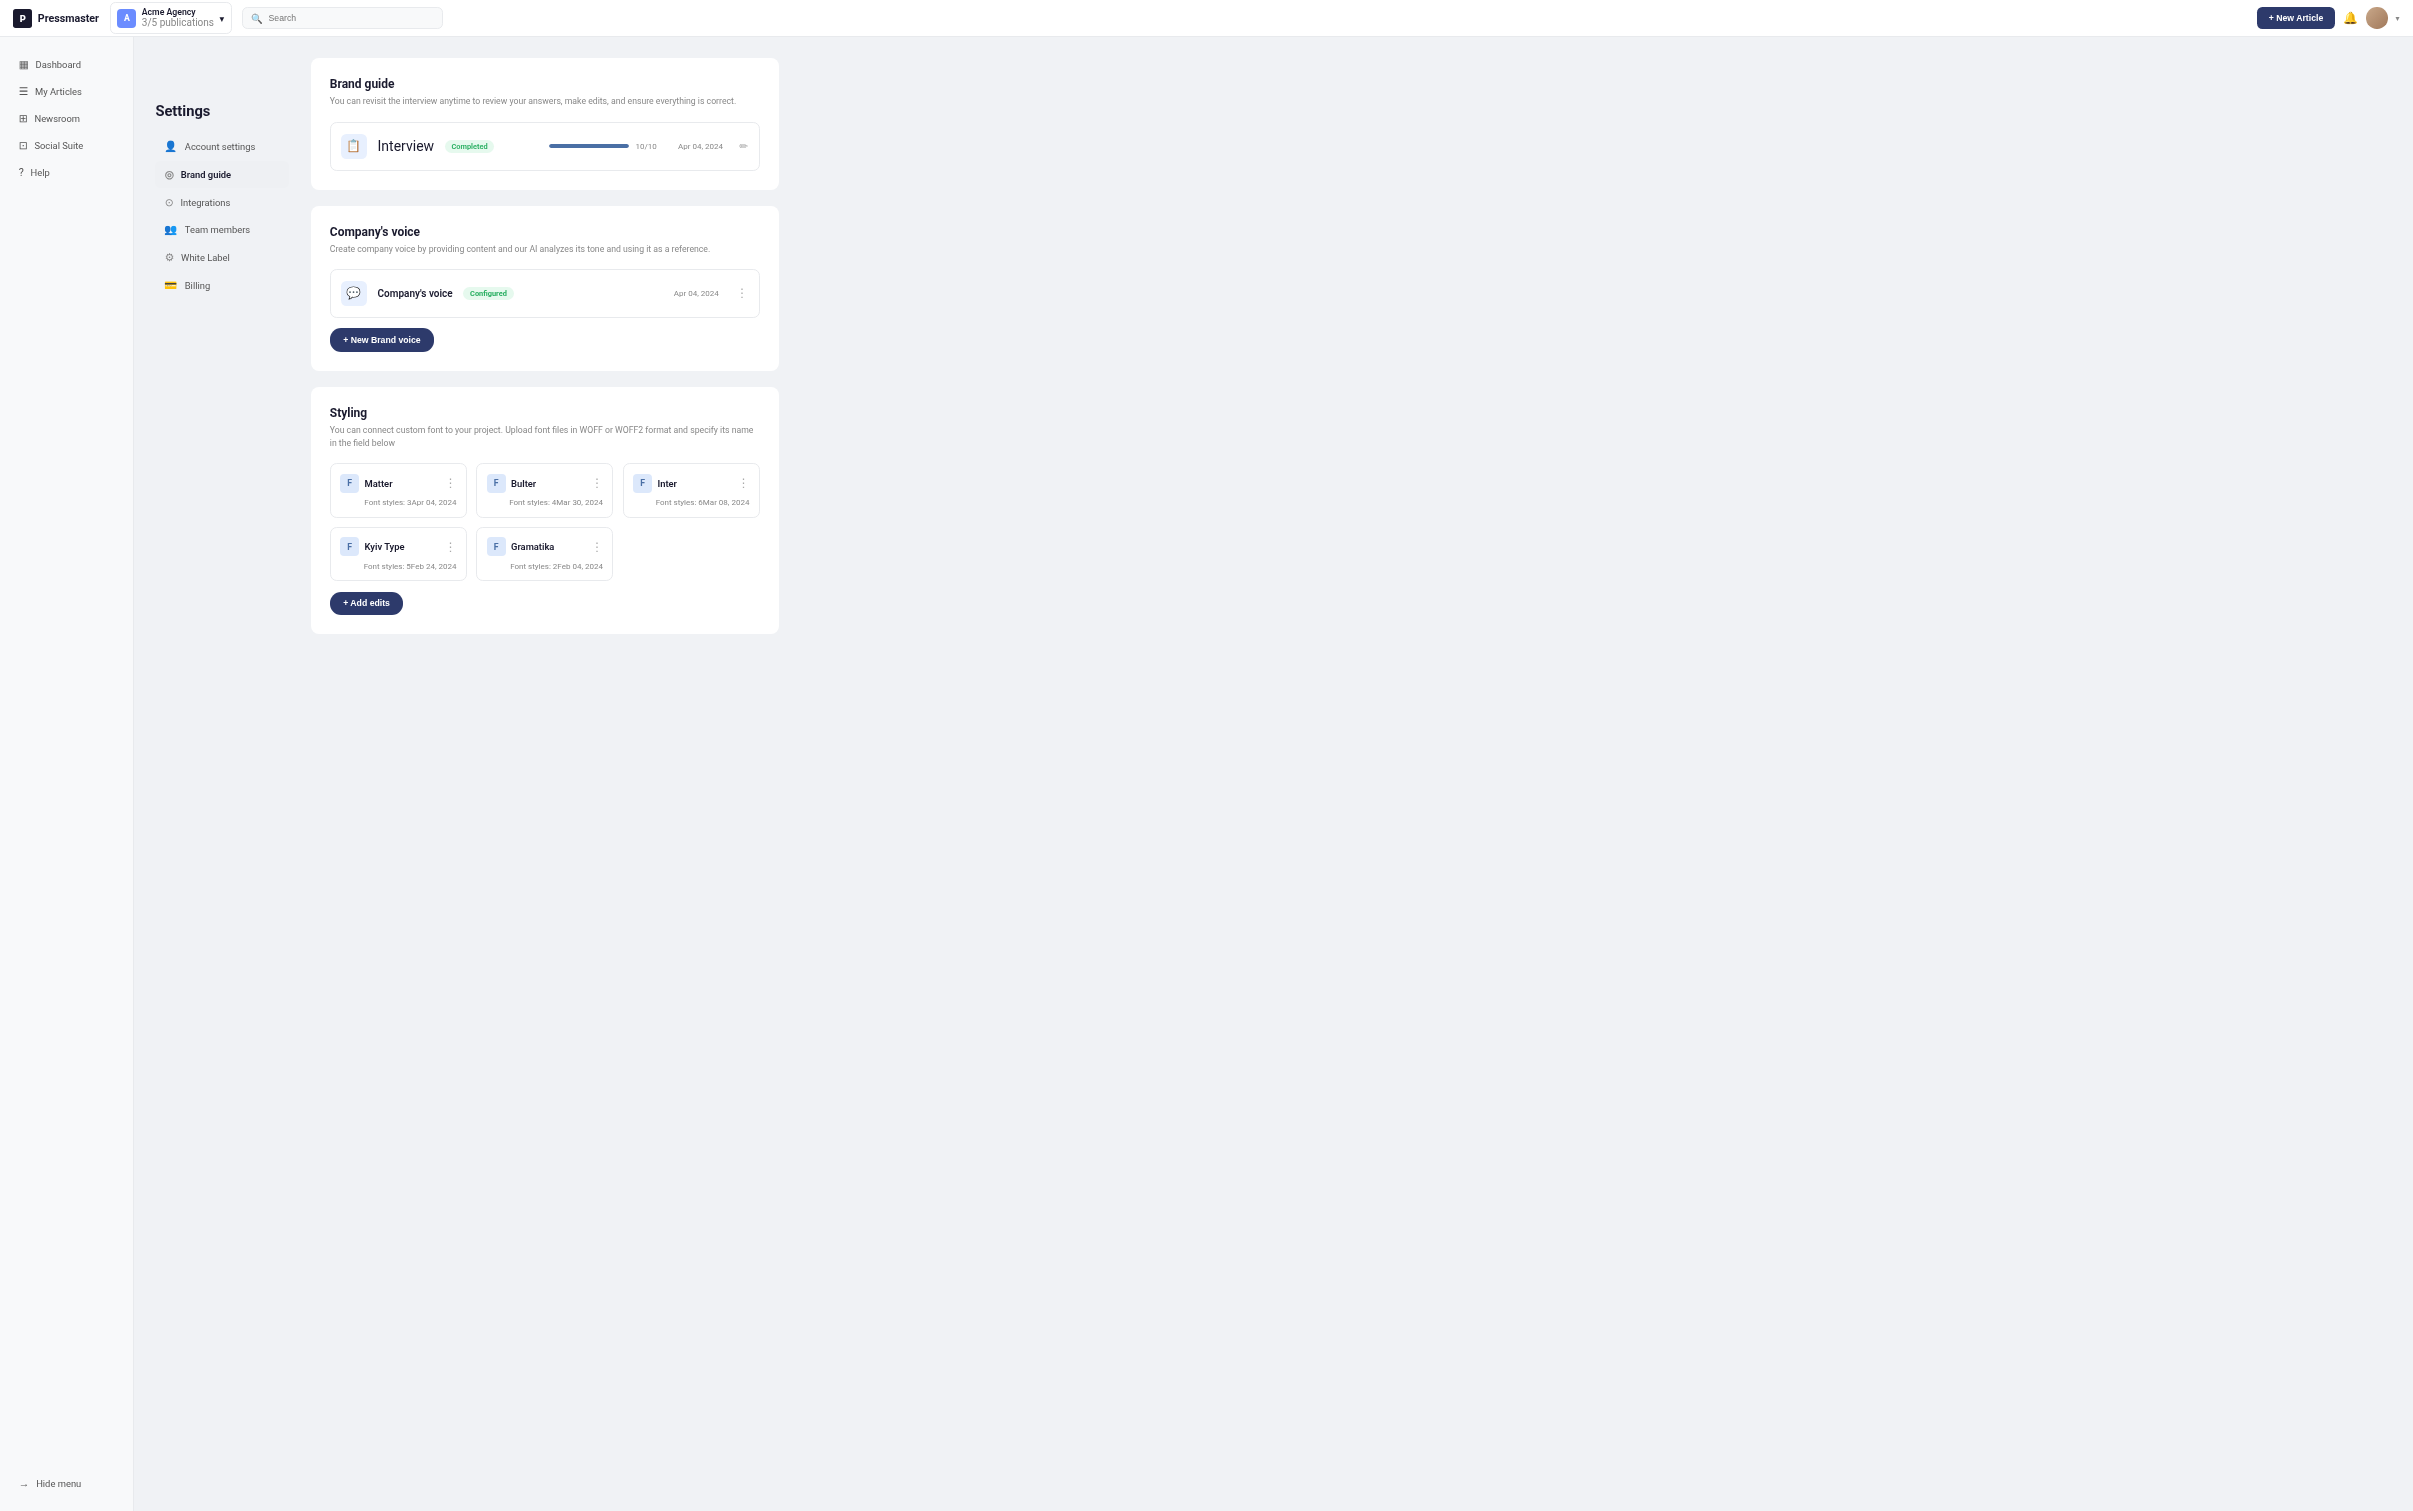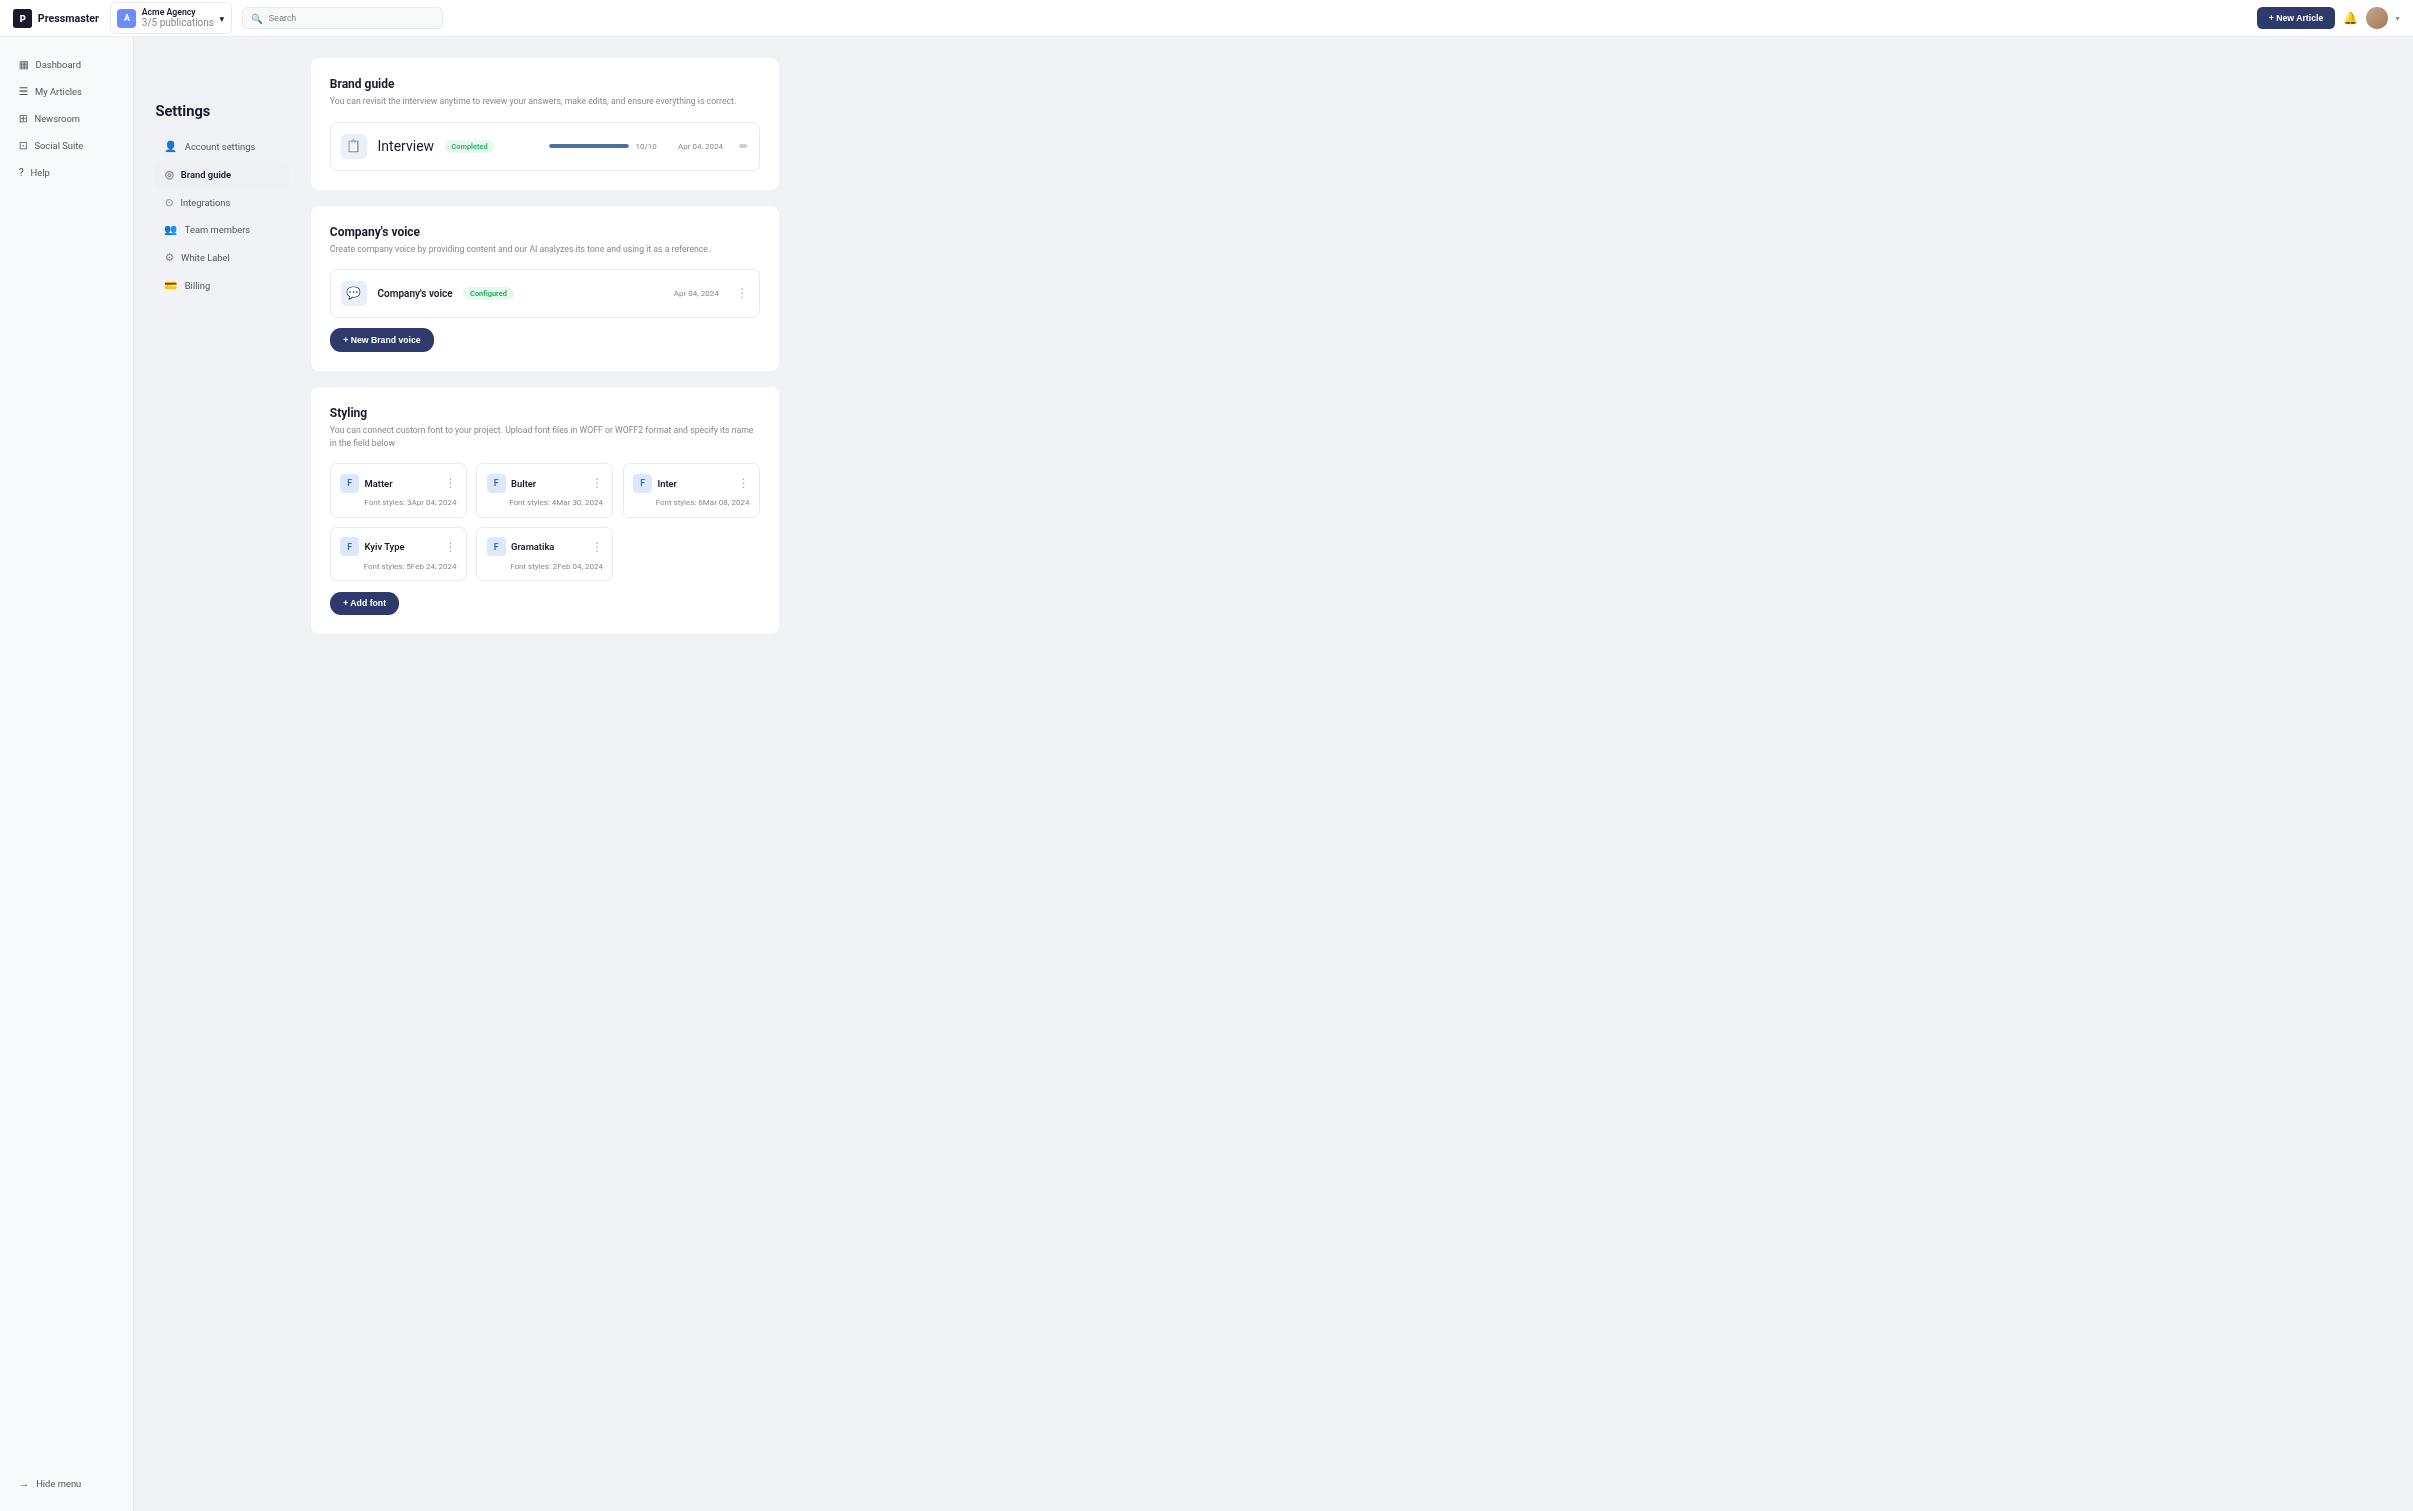--- a/index.html
+++ b/index.html
@@ -330,20 +330,20 @@
         <span class="font-more">⋮</span>
       </div>
       <div class="font-card-meta">
         <span>Font styles: 2</span>
         <span>Feb 04, 2024</span>
       </div>
     </div>
           </div>
 
         <button class="add-btn">
-          <span>+ Add font</span>
+          <span>+ Add edits</span>
         </button>
       </div>
 
     </div>
   </main>
 </div>
 
 
 </body></html>

